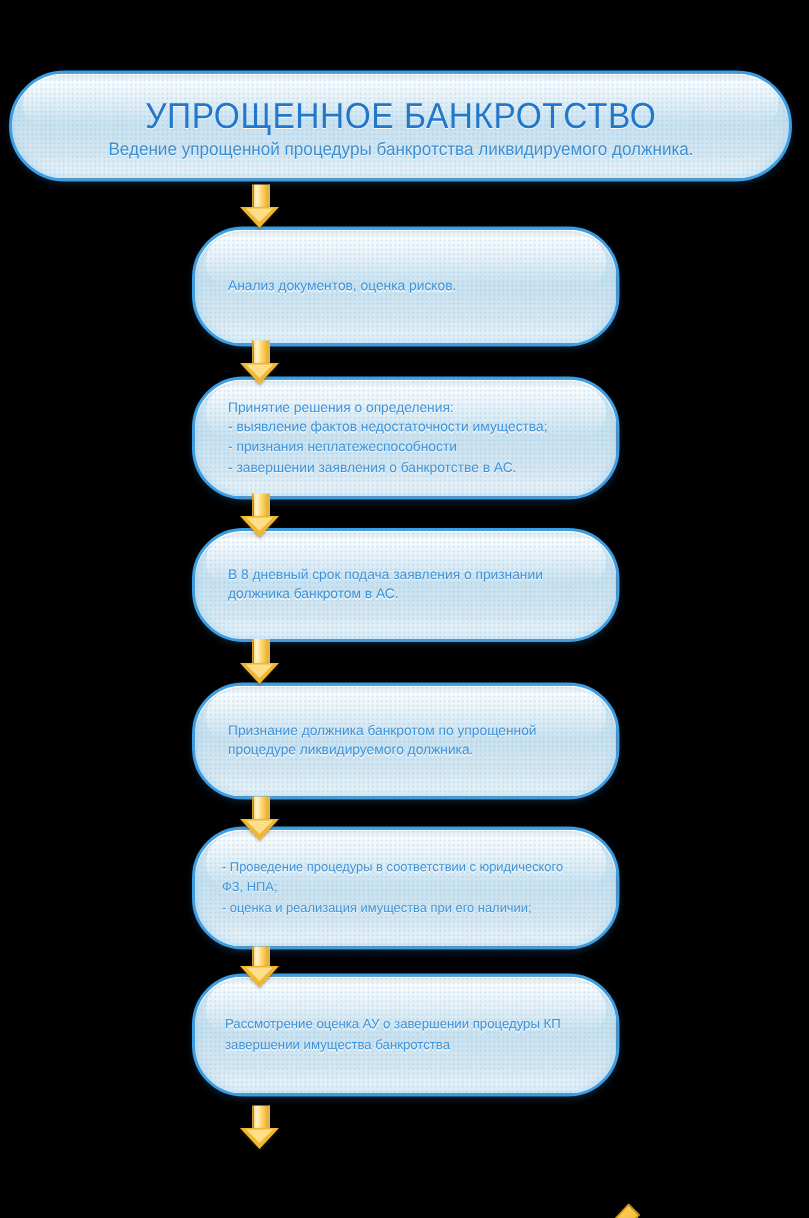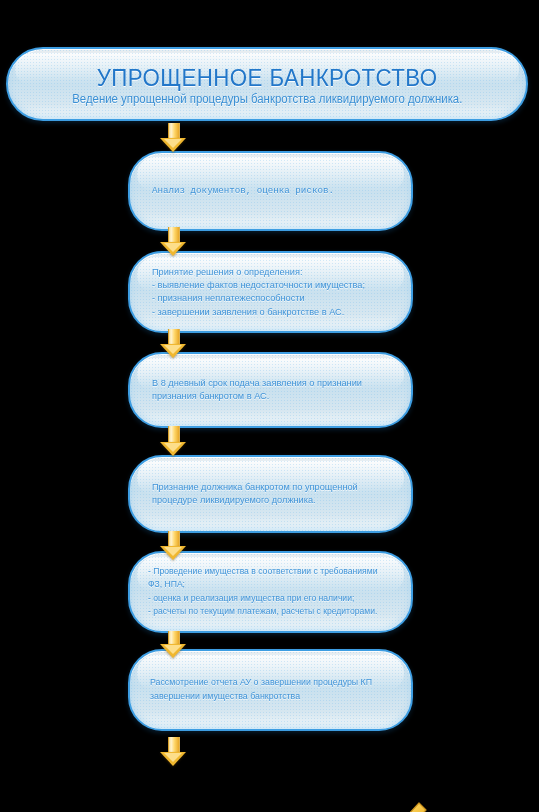--- a/index.html
+++ b/index.html
@@ -200,21 +200,21 @@
       <div id="header-subtitle">Ведение упрощенной процедуры банкротства ликвидируемого должника.</div>
     </div>
   </div>
 
   <div class="arrow" style="top:80px;height:30px;">
     <div class="shaft" style="height:18px;"></div>
     <div class="head" style="top:15px;"></div>
     <div class="head-hl" style="top:16px;"></div>
   </div>
 
-  <div class="panel step-panel" id="step-1" style="top:108px;height:80px;font-family:Liberation Mono, monospace;">
+  <div class="panel step-panel" id="step-1" style="top:108px;height:80px;">
     <div class="step-text">
       <span class="line">Анализ документов, оценка рисков.</span>
     </div>
   </div>
 
   <div class="arrow" style="top:184px;height:30px;">
     <div class="shaft" style="height:18px;"></div>
     <div class="head" style="top:15px;"></div>
     <div class="head-hl" style="top:16px;"></div>
   </div>
@@ -230,21 +230,21 @@
 
   <div class="arrow" style="top:286px;height:30px;">
     <div class="shaft" style="height:18px;"></div>
     <div class="head" style="top:15px;"></div>
     <div class="head-hl" style="top:16px;"></div>
   </div>
 
   <div class="panel step-panel" id="step-3" style="top:309px;height:76px;">
     <div class="step-text">
       <span class="line">В 8 дневный срок подача заявления о признании</span>
-      <span class="line">признания банкротом в АС.</span>
+      <span class="line">должника банкротом в АС.</span>
     </div>
   </div>
 
   <div class="arrow" style="top:383px;height:32px;">
     <div class="shaft" style="height:19px;"></div>
     <div class="head" style="top:16px;"></div>
     <div class="head-hl" style="top:17px;"></div>
   </div>
 
   <div class="panel step-panel" id="step-4" style="top:412px;height:78px;">
@@ -255,36 +255,35 @@
   </div>
 
   <div class="arrow" style="top:488px;height:30px;">
     <div class="shaft" style="height:18px;"></div>
     <div class="head" style="top:15px;"></div>
     <div class="head-hl" style="top:16px;"></div>
   </div>
 
   <div class="panel step-panel" id="step-5" style="top:508px;height:82px;">
     <div class="step-text" style="left:18px;right:12px;font-size:8.6px;line-height:13.4px;">
-      <span class="line">- Проведение имущества в соответствии с требованиями</span>
+      <span class="line">- Проведение процедуры в соответствии с юридического</span>
       <span class="line">ФЗ, НПА;</span>
       <span class="line">- оценка и реализация имущества при его наличии;</span>
-      <span class="line">- расчеты по текущим платежам, расчеты с кредиторами.</span>
     </div>
   </div>
 
   <div class="arrow" style="top:588px;height:28px;">
     <div class="shaft" style="height:16px;"></div>
     <div class="head" style="top:13px;"></div>
     <div class="head-hl" style="top:14px;"></div>
   </div>
 
   <div class="panel step-panel" id="step-6" style="top:606px;height:82px;">
     <div class="step-text" style="left:20px;right:14px;font-size:8.8px;line-height:13.6px;">
-      <span class="line">Рассмотрение отчета АУ о завершении процедуры КП</span>
+      <span class="line">Рассмотрение оценка АУ о завершении процедуры КП</span>
       <span class="line">завершении имущества банкротства</span>
     </div>
   </div>
 
   <div class="arrow" style="top:694px;height:30px;">
     <div class="shaft" style="height:18px;"></div>
     <div class="head" style="top:15px;"></div>
     <div class="head-hl" style="top:16px;"></div>
   </div>
 

